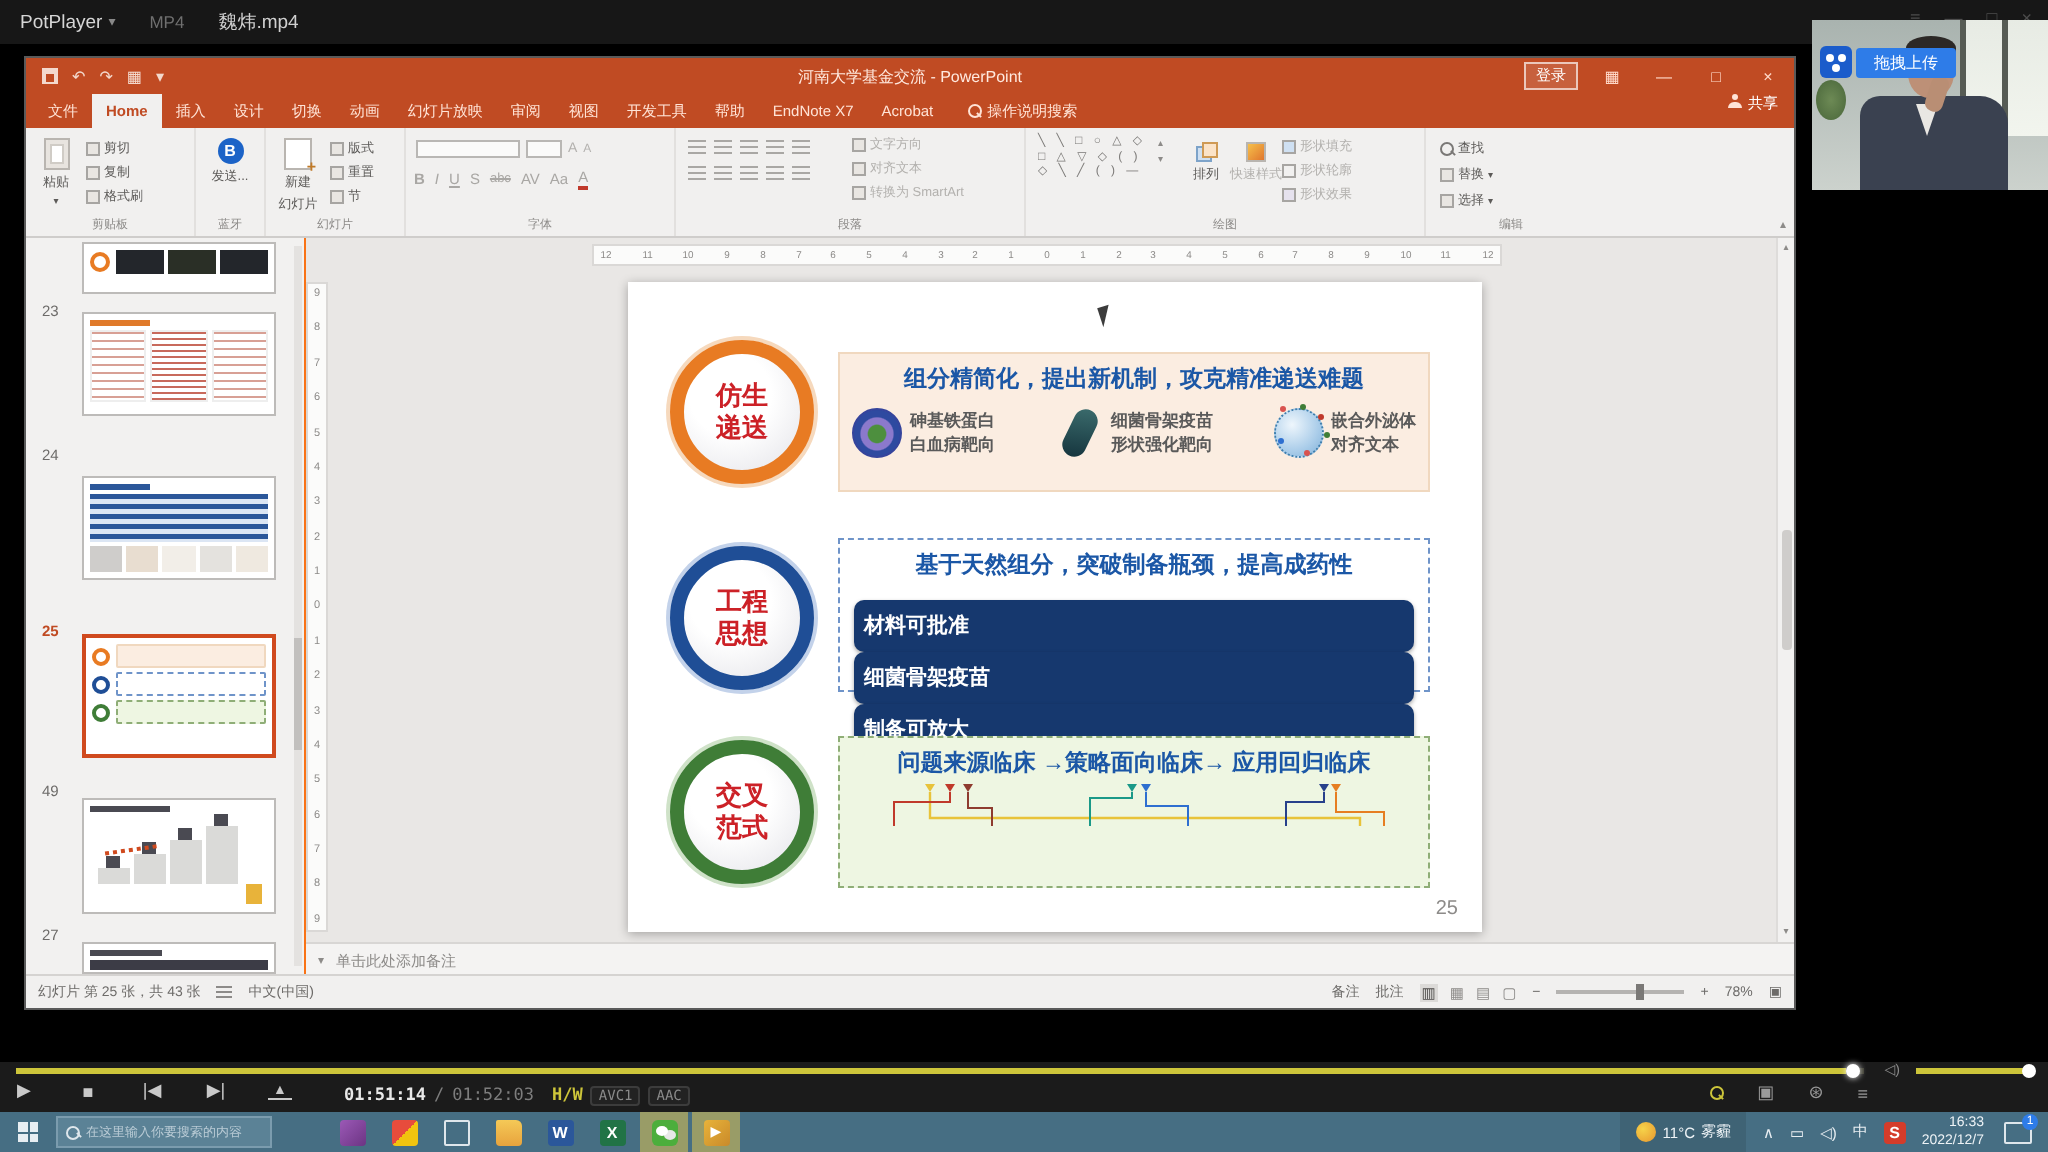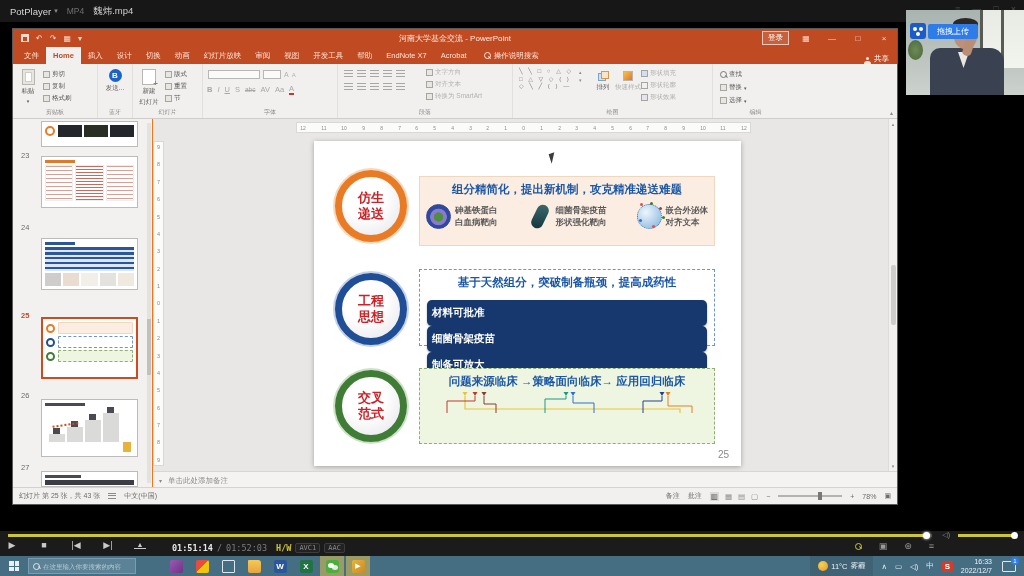--- a/index.html
+++ b/index.html
@@ -3,21 +3,21 @@
 <meta charset="utf-8">
 <style>
 *{margin:0;padding:0;box-sizing:border-box;}
 html,body{background:#000;}
 #screen{position:relative;width:1024px;height:576px;background:#000;overflow:hidden;
   font-family:"Liberation Sans","DejaVu Sans",sans-serif;-webkit-font-smoothing:antialiased;}
 .abs{position:absolute;}
 
 
 .pbar{position:absolute;left:0;top:0;width:100%;height:22px;background:#171717;color:#bbb;
-  font-size:9.5px;display:flex;align-items:center;padding:0 10px;gap:9px;}
+  font-size:9.5px;display:flex;align-items:center;padding:0 10px;gap:17px;}
 .pbar .app{color:#d6d6d6;display:flex;align-items:center;gap:3px;cursor:default;}
 .pbar .chev{font-size:7px;color:#888;}
 .pbar .fmt{color:#6f6f6f;font-size:8.5px;}
 .pbar .file{color:#cfcfcf;}
 .pwin-ctrls{position:absolute;right:8px;top:4px;display:flex;gap:12px;color:#4d4d4d;font-size:9px;}
 
 
 .ppt{position:absolute;left:12px;top:28px;width:886px;height:477px;background:#f1f0ef;border:1px solid #5a5a5a;}
 .ppt-titlebar{position:absolute;left:0;top:0;right:0;height:18px;background:#c04b23;display:flex;align-items:center;color:#fff;}
 .qat{display:flex;align-items:center;gap:7px;margin-left:8px;font-size:8px;color:#f3d9cd;}
@@ -28,21 +28,21 @@
 .tb-right{position:absolute;right:0;top:0;height:18px;display:flex;align-items:center;gap:0;}
 .signin{border:1px solid rgba(255,255,255,.65);color:#fff;font-size:7.5px;padding:1px 5px;margin-right:4px;background:rgba(255,255,255,.12);}
 .wbtn{width:26px;height:18px;display:flex;align-items:center;justify-content:center;color:#ffd9c9;font-size:8px;}
 
 
 .ppt-tabs{position:absolute;left:0;top:18px;right:0;height:17px;background:#c04b23;display:flex;align-items:stretch;
   color:#ffe3d6;font-size:7.5px;padding-left:4px;}
 .tab{display:flex;align-items:center;padding:0 7px;white-space:nowrap;}
 .tab.active{background:#f1f0ef;color:#c04b23;font-weight:bold;}
 .tabs-search{display:flex;align-items:center;gap:3px;margin-left:10px;color:#ffe3d6;}
-.tabs-share{position:absolute;right:8px;top:0;height:17px;display:flex;align-items:flex-end;gap:3px;color:#fff;font-size:7.5px;}
+.tabs-share{position:absolute;right:8px;top:0;height:17px;display:flex;align-items:flex-start;gap:3px;color:#fff;font-size:7.5px;}
 .person{width:7px;height:7px;position:relative;}
 .person::before{content:"";position:absolute;left:2px;top:0;width:3px;height:3px;border-radius:50%;background:#ffe3d6;}
 .person::after{content:"";position:absolute;left:0;top:3.5px;width:7px;height:3.5px;border-radius:3px 3px 0 0;background:#ffe3d6;}
 .mag{width:7px;height:7px;position:relative;display:inline-block;}
 .mag::before{content:"";position:absolute;left:0;top:0;width:5px;height:5px;border:1px solid currentColor;border-radius:50%;}
 .mag::after{content:"";position:absolute;left:4.6px;top:4.6px;width:3px;height:1px;background:currentColor;transform:rotate(45deg);}
 
 
 .ribbon{position:absolute;left:0;top:35px;right:0;height:55px;background:#f1f0ef;border-bottom:1px solid #cfcdcb;display:flex;font-size:6.5px;color:#5c5a58;}
 .rgroup{position:relative;height:100%;border-right:1px solid #e2e0de;flex:0 0 auto;}
@@ -507,21 +507,21 @@
         <div class="m-row">
           <div class="m-ring" style="border:2px solid #1f4e96;"></div>
           <div class="m-strip" style="background:#fff;border:1px dashed #6f94c9;"></div>
         </div>
         <div class="m-row" style="margin-bottom:0;">
           <div class="m-ring" style="border:2px solid #3f7d37;"></div>
           <div class="m-strip" style="background:#eef6e2;border:1px dashed #8fae77;"></div>
         </div>
       </div>
 
-      <span class="tnum" style="top:272px;">26</span>
+      <span class="tnum" style="top:272px;">49</span>
       <div class="thumb" style="top:280px;height:58px;">
         <div class="m-title" style="background:#4a4a52;width:40px;"></div>
         <div class="m-steps">
           <div style="height:8px;"></div>
             <div style="height:15px;"></div>
             <div style="height:22px;"></div>
             <div style="height:29px;"></div>
         </div>
         <div class="m-scribble"></div>
         <div class="m-fig"></div>

